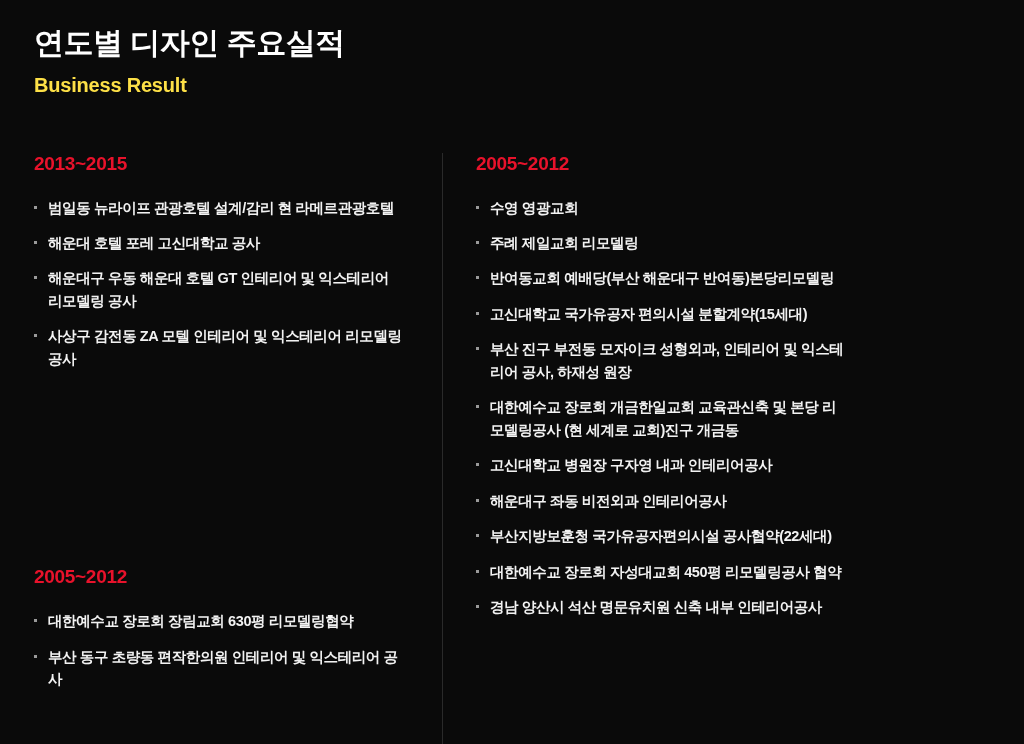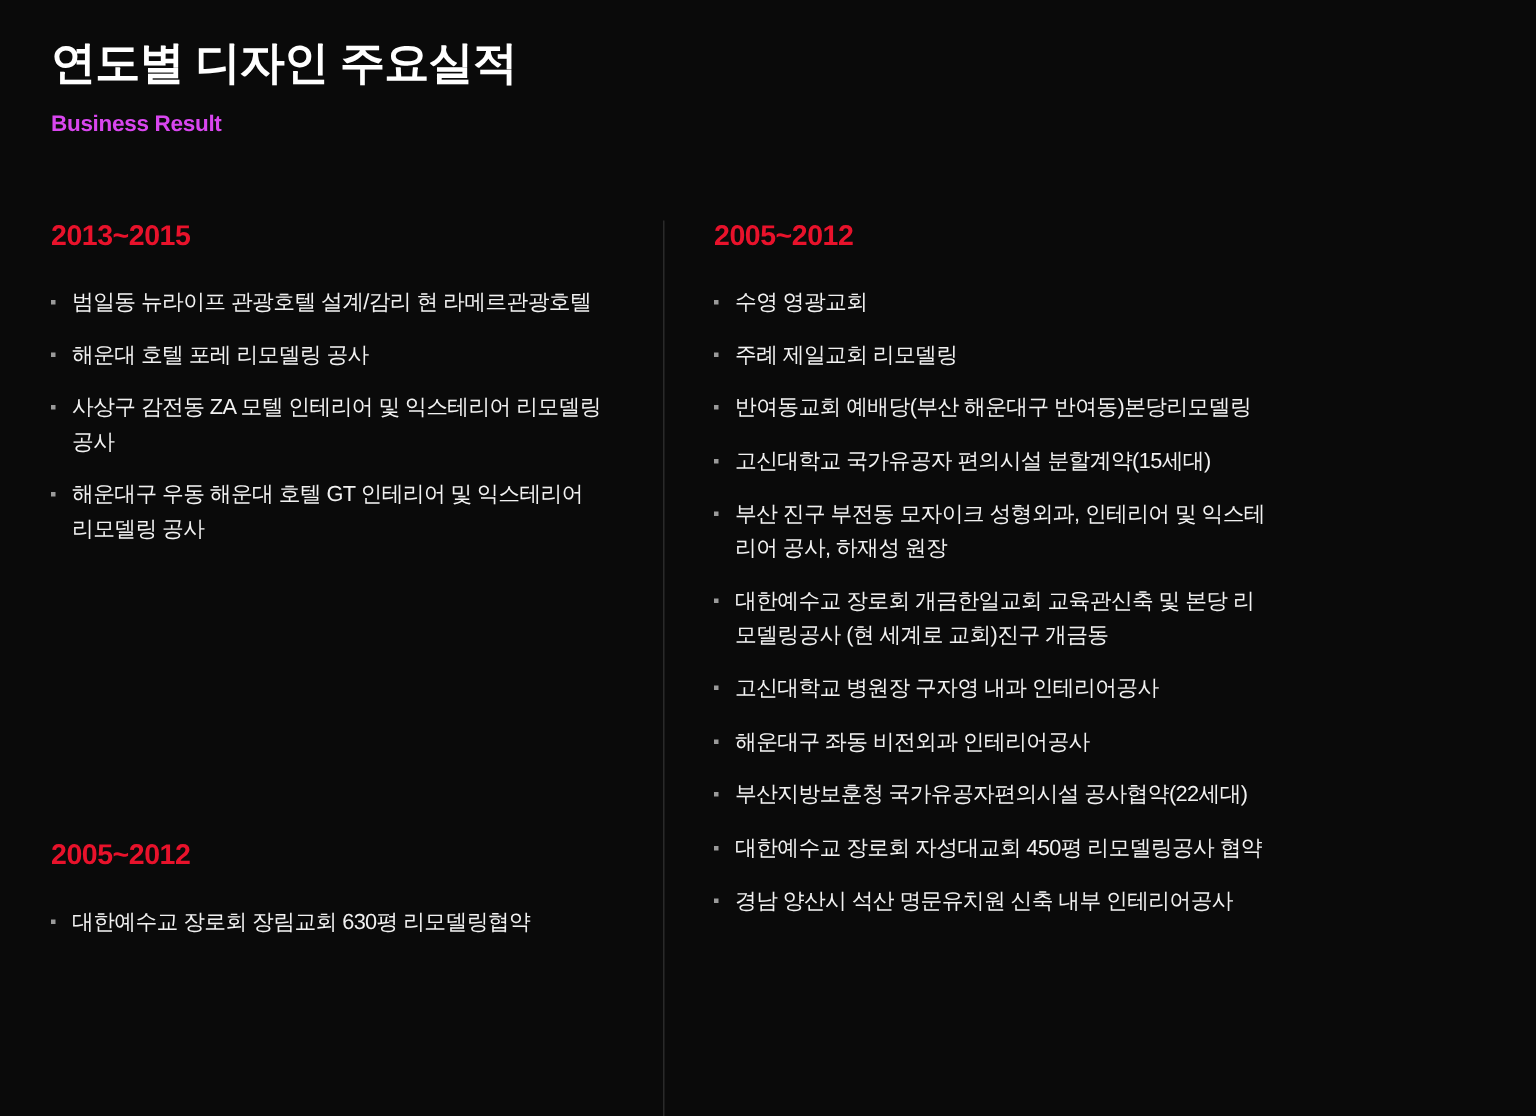--- a/index.html
+++ b/index.html
@@ -21,23 +21,23 @@
   .header { margin-bottom: 0; }
   .title {
     font-size: 30px;
     font-weight: bold;
     letter-spacing: -0.5px;
     color: #ffffff;
     line-height: 1.25;
   }
   .subtitle {
     margin-top: 12px;
-    font-size: 15px;
+    font-size: 20px;
     font-weight: bold;
-    color: #d946ef;
+    color: #fde047;
     letter-spacing: -0.2px;
   }
   .columns {
     position: relative;
     display: flex;
     margin-top: 56px;
     height: 600px;
   }
   .col {
     width: 50%;
@@ -54,21 +54,21 @@
     background: #2a2a2a;
   }
   .section-heading {
     font-size: 19px;
     font-weight: bold;
     color: #e8122b;
     letter-spacing: -0.3px;
     margin-bottom: 22px;
   }
   .section-heading.second { margin-top: 196px; }
-  ul.items { list-style: none; }
+  ul.items { list-style: none; font-weight: bold; }
   ul.items li {
     position: relative;
     padding-left: 14px;
     margin-bottom: 13px;
     font-size: 14.5px;
     line-height: 1.55;
     color: #f2f2f2;
     letter-spacing: -0.4px;
   }
   ul.items li .bullet {
@@ -91,28 +91,29 @@
     <div class="subtitle">Business Result</div>
   </div>
 
   <div class="columns">
     <div class="divider"></div>
 
     <div class="col col-left">
       <div class="section-heading">2013~2015</div>
       <ul class="items">
         <li><span class="bullet"></span><span>범일동 뉴라이프 관광호텔 설계/감리 현 라메르관광호텔</span></li>
-        <li><span class="bullet"></span><span>해운대 호텔 포레 리모델링 공사</span></li>
+        <li><span class="bullet"></span><span>해운대 호텔 포레 고신대학교 공사</span></li>
+        <li><span class="bullet"></span><span>해운대구 우동 해운대 호텔 GT 인테리어 및 익스테리어 리모델링 공사</span></li>
         <li><span class="bullet"></span><span>사상구 감전동 ZA 모텔 인테리어 및 익스테리어 리모델링 공사</span></li>
-        <li><span class="bullet"></span><span>해운대구 우동 해운대 호텔 GT 인테리어 및 익스테리어 리모델링 공사</span></li>
       </ul>
 
       <div class="section-heading second">2005~2012</div>
       <ul class="items">
         <li><span class="bullet"></span><span>대한예수교 장로회 장림교회 630평 리모델링협약</span></li>
+        <li><span class="bullet"></span><span>부산 동구 초량동 편작한의원 인테리어 및 익스테리어 공사</span></li>
       </ul>
     </div>
 
     <div class="col col-right">
       <div class="section-heading">2005~2012</div>
       <ul class="items right-list">
         <li><span class="bullet"></span><span>수영 영광교회</span></li>
         <li><span class="bullet"></span><span>주례 제일교회 리모델링</span></li>
         <li><span class="bullet"></span><span>반여동교회 예배당(부산 해운대구 반여동)본당리모델링</span></li>
         <li><span class="bullet"></span><span>고신대학교 국가유공자 편의시설 분할계약(15세대)</span></li>

